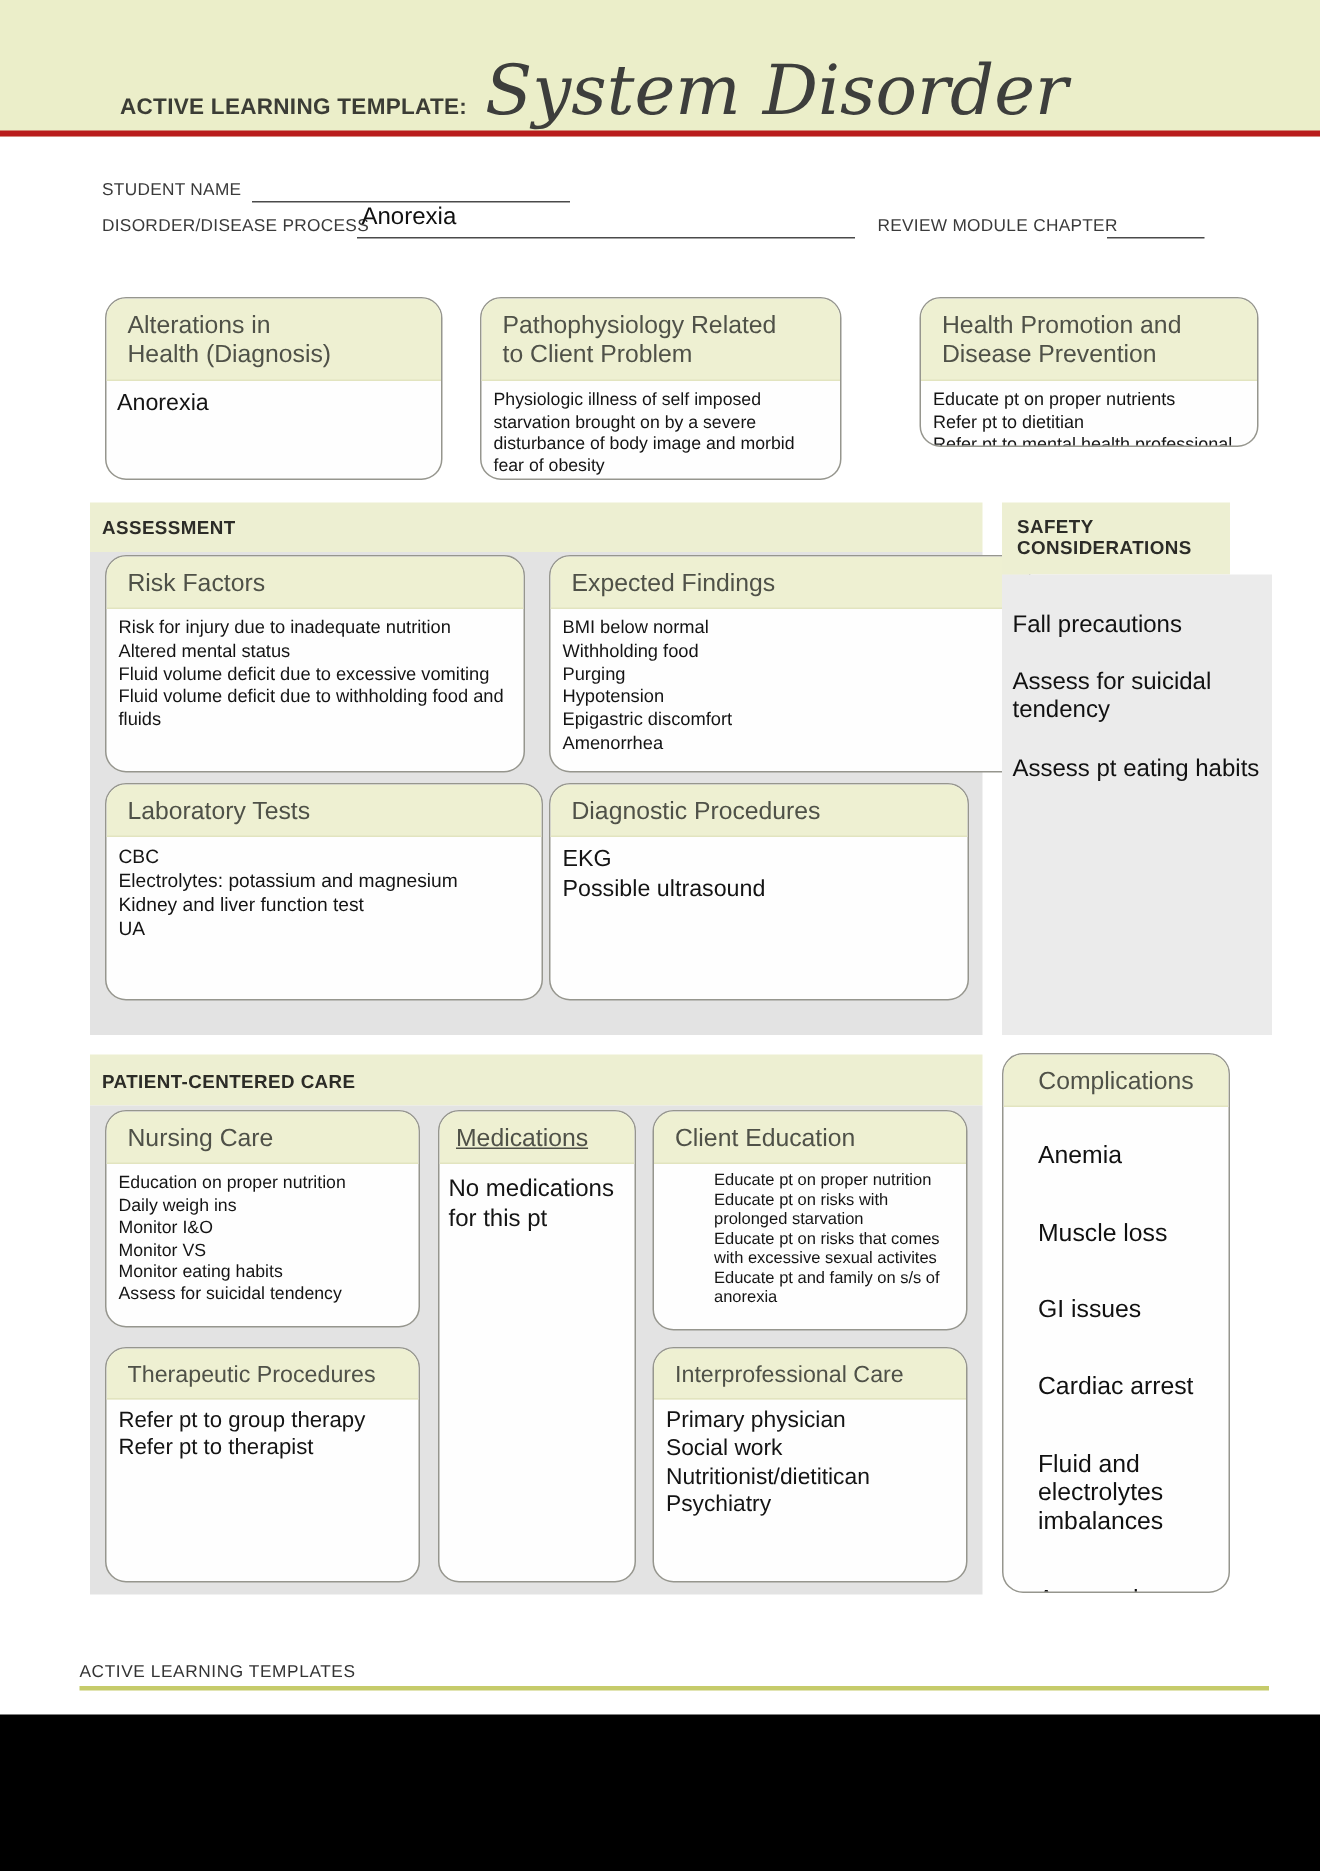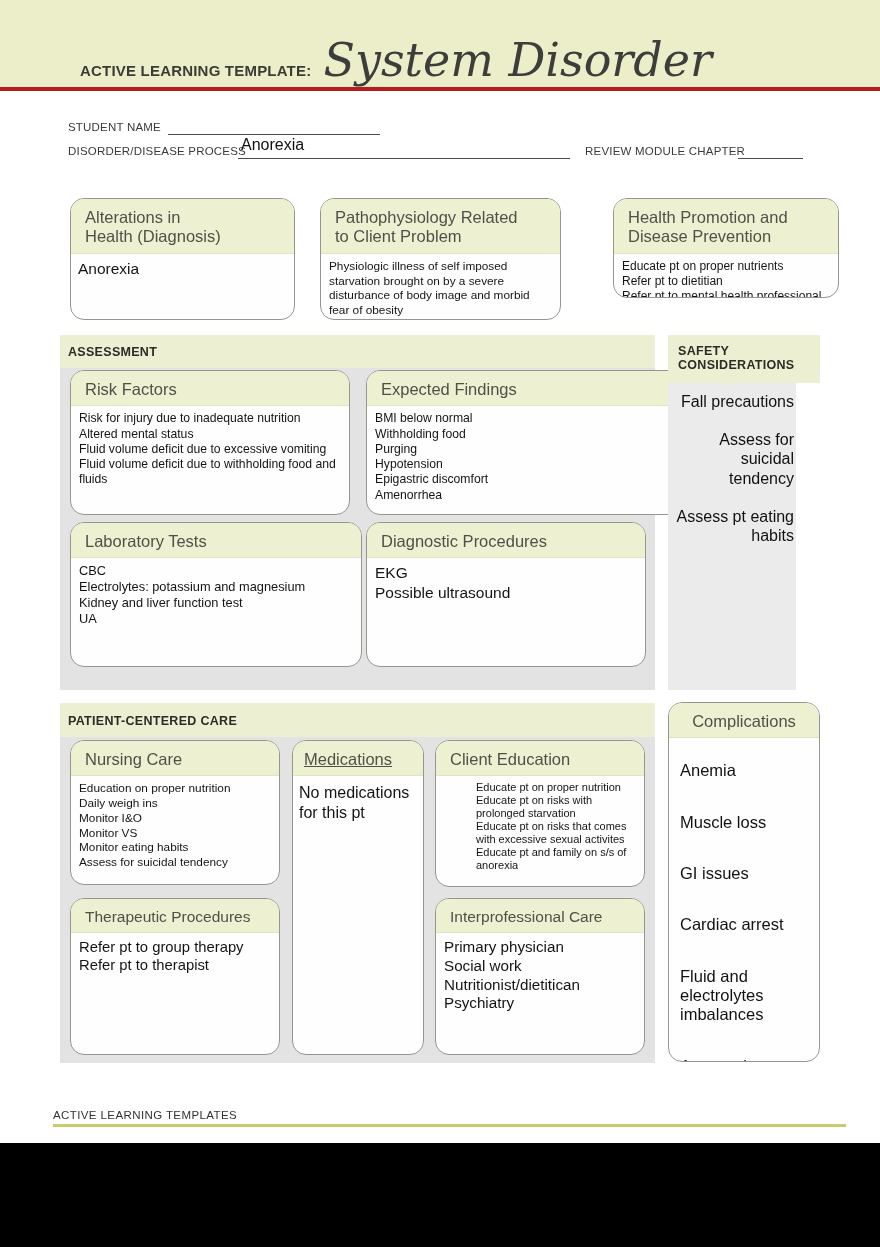--- a/index.html
+++ b/index.html
@@ -42,21 +42,21 @@
   }
   
   .strip { position:absolute; background:#edefd2; }
   .strip-label {
     position:absolute; font-size:12.5px; font-weight:bold; color:#2c2c27;
     letter-spacing:0.3px; white-space:pre-line;
   }
   .panel-gray { position:absolute; background:#e3e3e3; }
   .side-body { position:absolute; background:#ebebeb; }
   .side-item { margin:0 0 19px 0; font-size:16px; line-height:1.2; color:#111; }
-  .comp-item { margin:0 0 17px 4px; font-size:16.5px; line-height:1.17; color:#111; }
+  .comp-item { margin:0 0 17px 16px; font-size:16.5px; line-height:1.17; color:#111; }
   
   .footer-label { position:absolute; font-size:11.5px; color:#333; letter-spacing:0.4px; }
   .footer-rule { position:absolute; background:#c6cb6b; }
   .black-band { position:absolute; background:#000000; }
 </style>
 </head>
 <body>
 
 <div class="page">
 
@@ -128,21 +128,21 @@
   </div>
 
   <div class="card" style="left:366px; top:522px; width:280px; height:145px;">
     <div class="card-head">Diagnostic Procedures</div>
     <div class="card-body" style="font-size:15.5px; line-height:1.25;">EKG
 Possible ultrasound</div>
   </div>
 
   <div class="strip" style="left:668px; top:335px; width:152px; height:48px;"></div>
   <div class="strip-label" style="left:678px; top:344px; width:130px;">SAFETY CONSIDERATIONS</div>
-  <div class="side-body" style="left:668px; top:383px; width:128px; height:307px; padding:9px 2px 0 7px; box-sizing:border-box;text-align:right;">
+  <div class="side-body" style="left:668px; top:383px; width:180px; height:307px; padding:24px 2px 0 7px; box-sizing:border-box;">
     <p class="side-item">Fall precautions</p>
     <p class="side-item">Assess for suicidal tendency</p>
     <p class="side-item">Assess pt eating habits</p>
   </div>
 
   <div class="strip" style="left:60px; top:703px; width:595px; height:34px;"></div>
   <div class="strip-label" style="left:68px; top:714px;">PATIENT-CENTERED CARE</div>
   <div class="panel-gray" style="left:60px; top:737px; width:595px; height:326px;"></div>
 
   <div class="card" style="left:70px; top:740px; width:210px; height:145px;">

